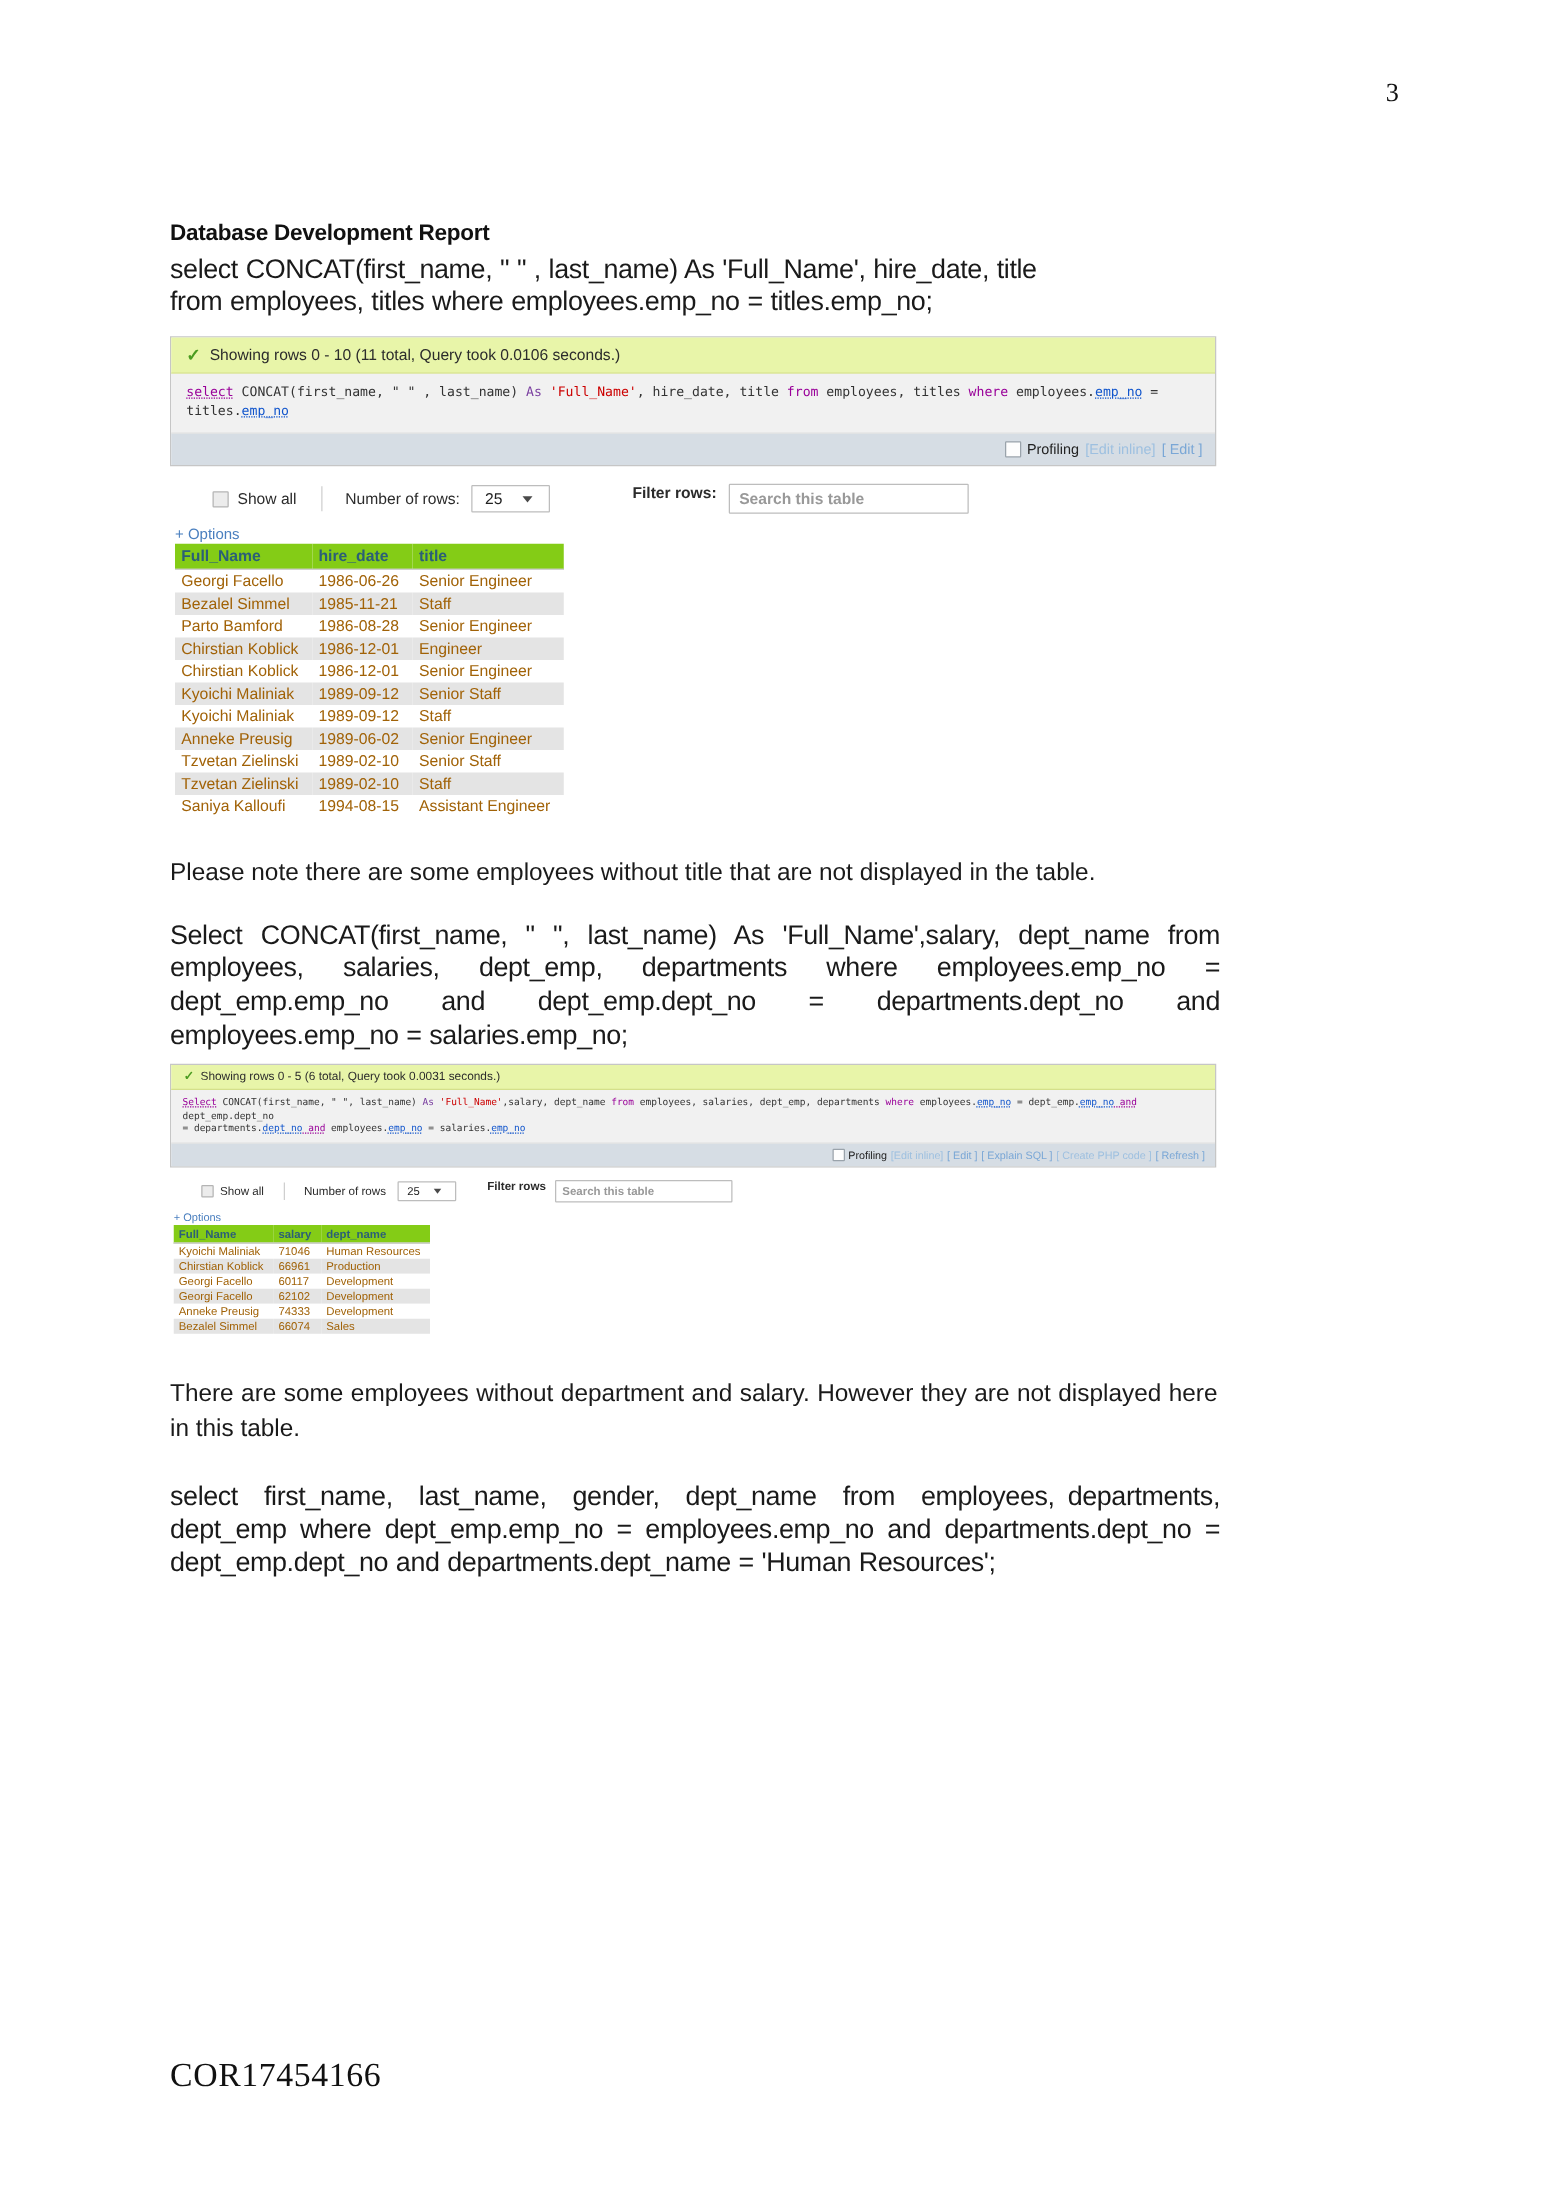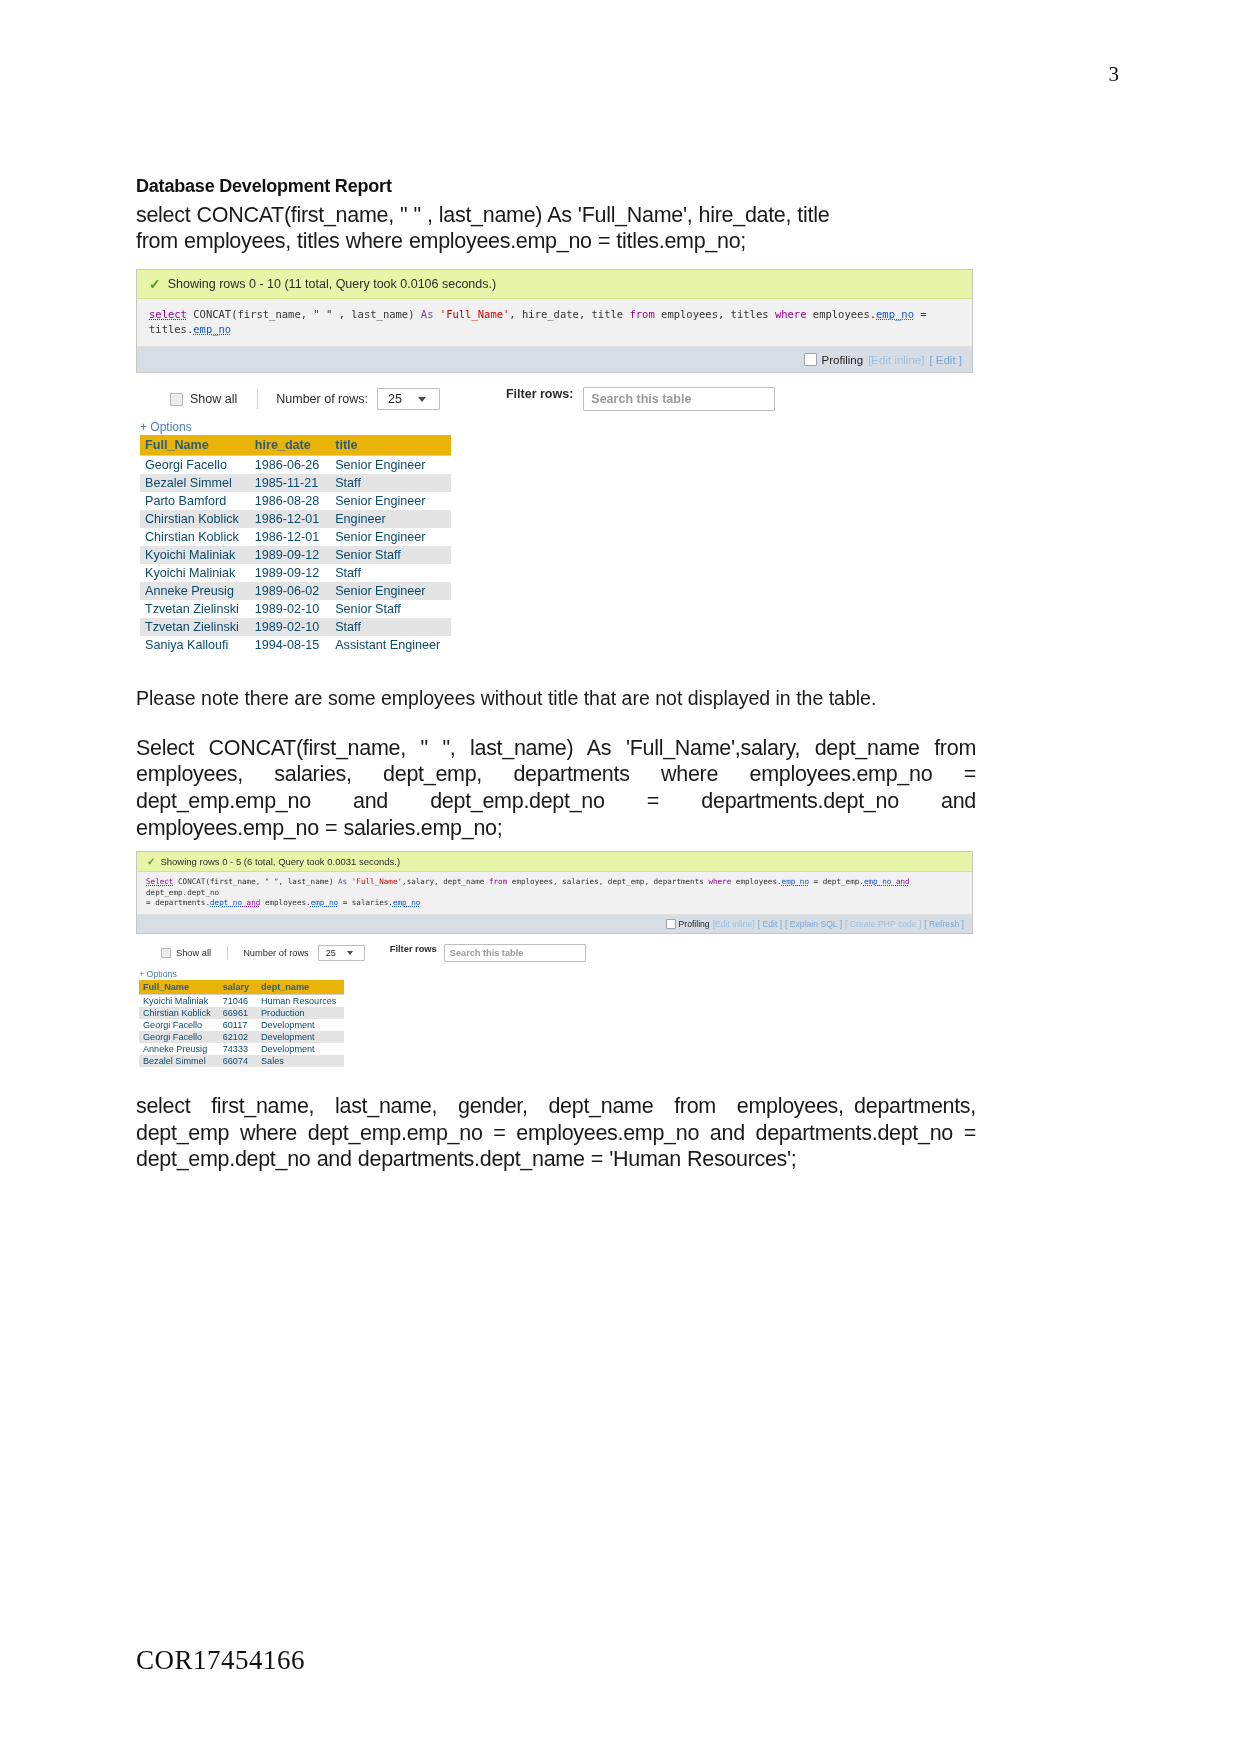--- a/index.html
+++ b/index.html
@@ -226,34 +226,34 @@
   table.res {
     border-collapse: collapse;
     margin-top: 1px;
     font-size: 12.6px;
     color: #2f2f2f;
     margin-left: 4px;
   }
   table.res.tight { font-size: 9.1px; margin-left: 3px; }
 
   table.res th {
-    background: #eab308;
+    background: #84cc16;
     color: #2b5f77;
     font-weight: bold;
     text-align: left;
     padding: 3px 11px 3px 5px;
     white-space: nowrap;
     border-bottom: 1px solid #cfcfcf;
   }
   table.res.tight th { padding: 2px 8px 2px 4px; }
 
   table.res td {
     padding: 2px 11px 2px 5px;
     white-space: nowrap;
-    color: #0c4a6e;
+    color: #a16207;
   }
   table.res.tight td { padding: 1px 8px 1px 4px; }
 
   table.res tr.odd td { background: #ffffff; }
   table.res tr.even td { background: #e4e4e4; }
 
   
   .para {
     font-family: "Liberation Sans", sans-serif;
     font-size: 19.5px;
@@ -469,20 +469,21 @@
           <td>Development</td>
         </tr>
         <tr class="even">
           <td>Bezalel Simmel</td>
           <td>66074</td>
           <td>Sales</td>
         </tr>
       </tbody>
     </table>
 
+    <p class="para" style="margin-top:34px">There are some employees without department and salary. However they are not displayed here in this table.</p>
 
     <div class="sql-block justified" style="margin-top:26px">select  first_name,  last_name,  gender,  dept_name  from  employees, departments, dept_emp where dept_emp.emp_no = employees.emp_no and departments.dept_no = dept_emp.dept_no and departments.dept_name = 'Human Resources';</div>
 
   </div>
 
   <div class="footer">COR17454166</div>
 
 </div>
 
 </body></html>

